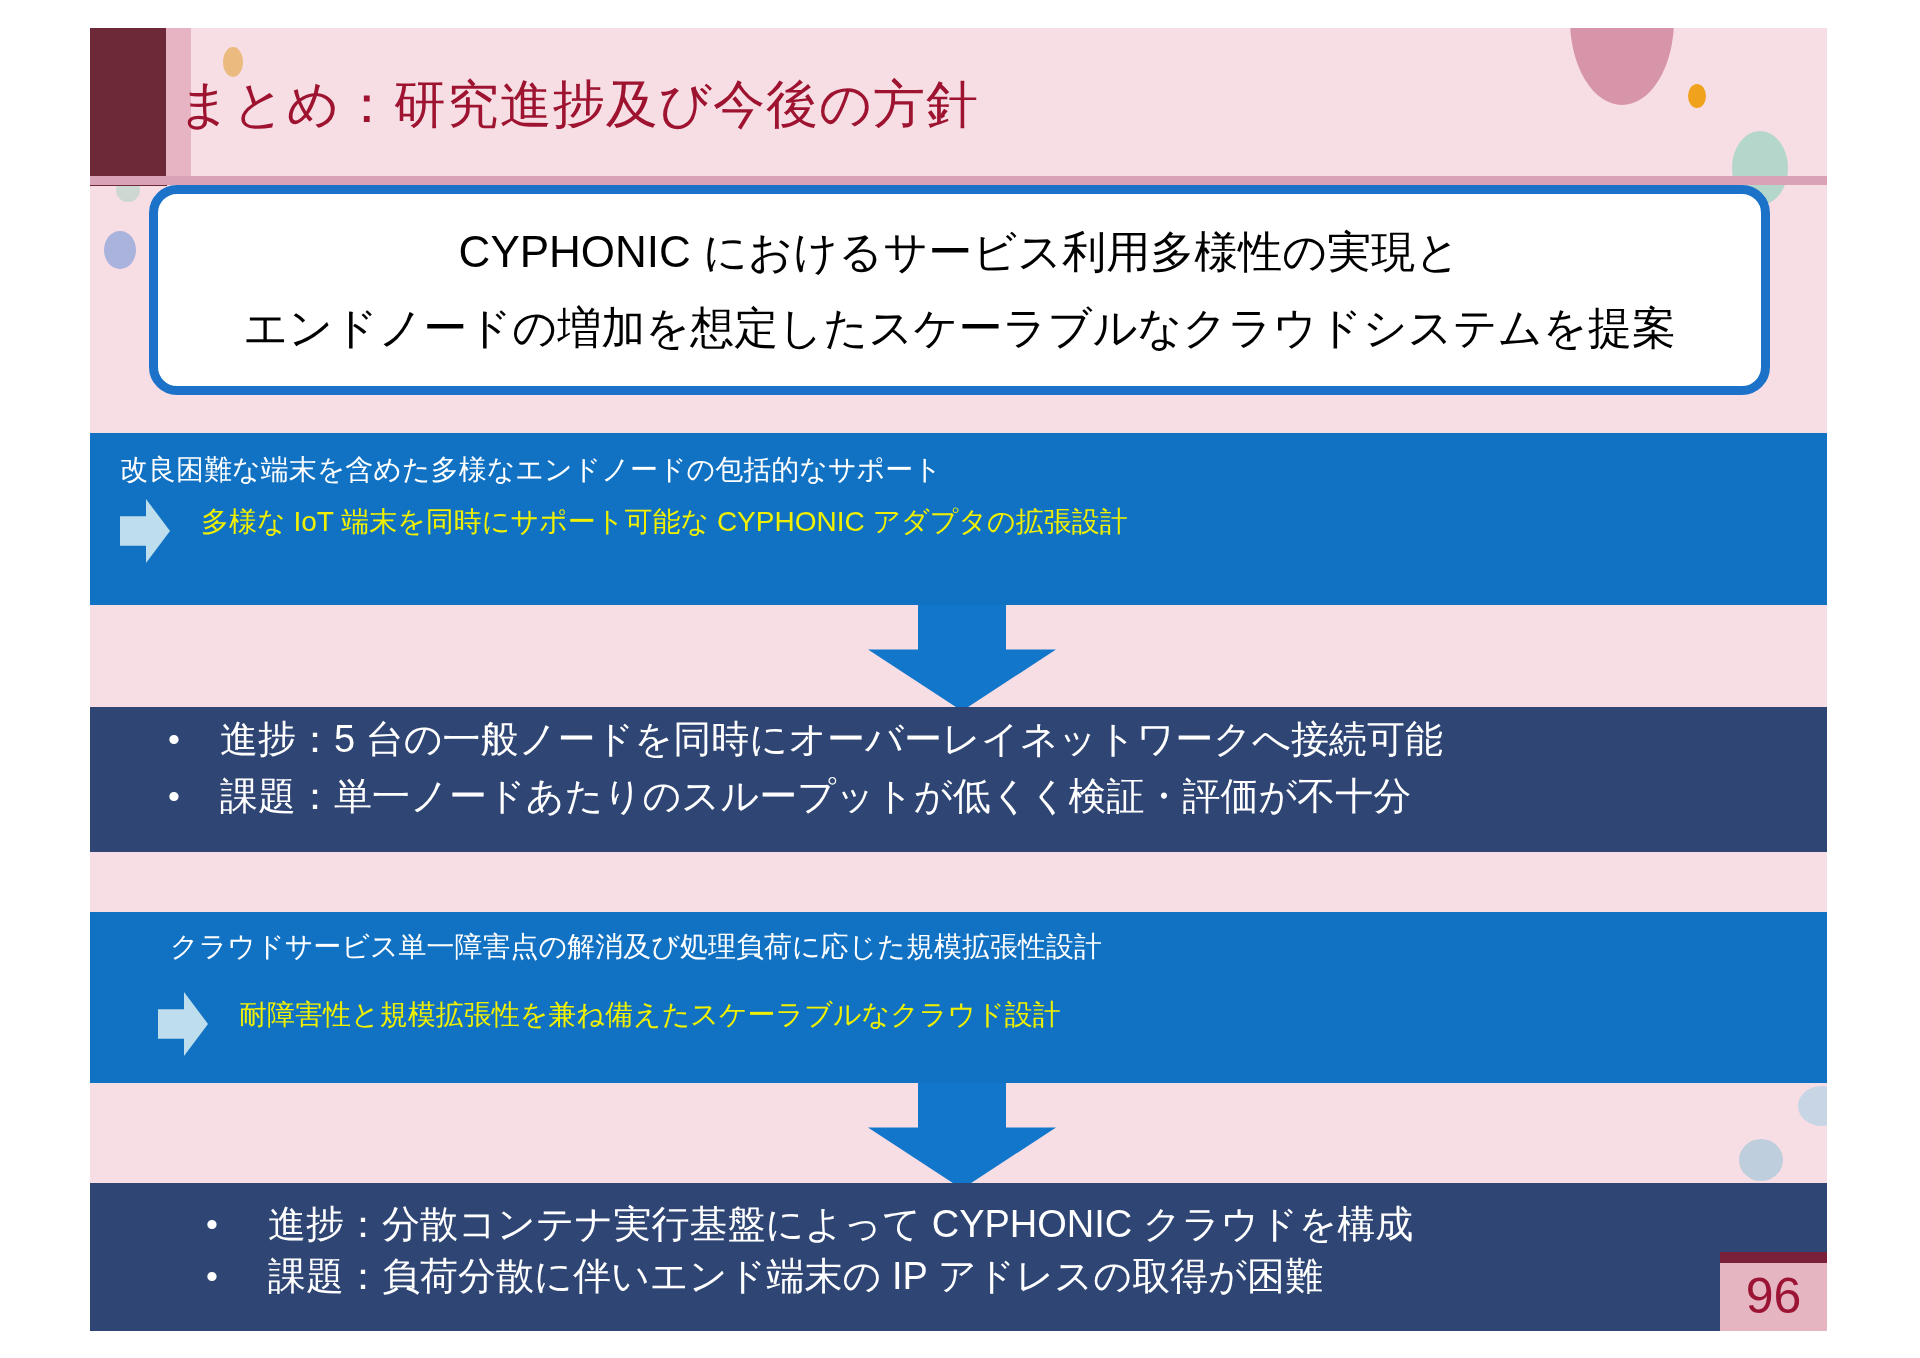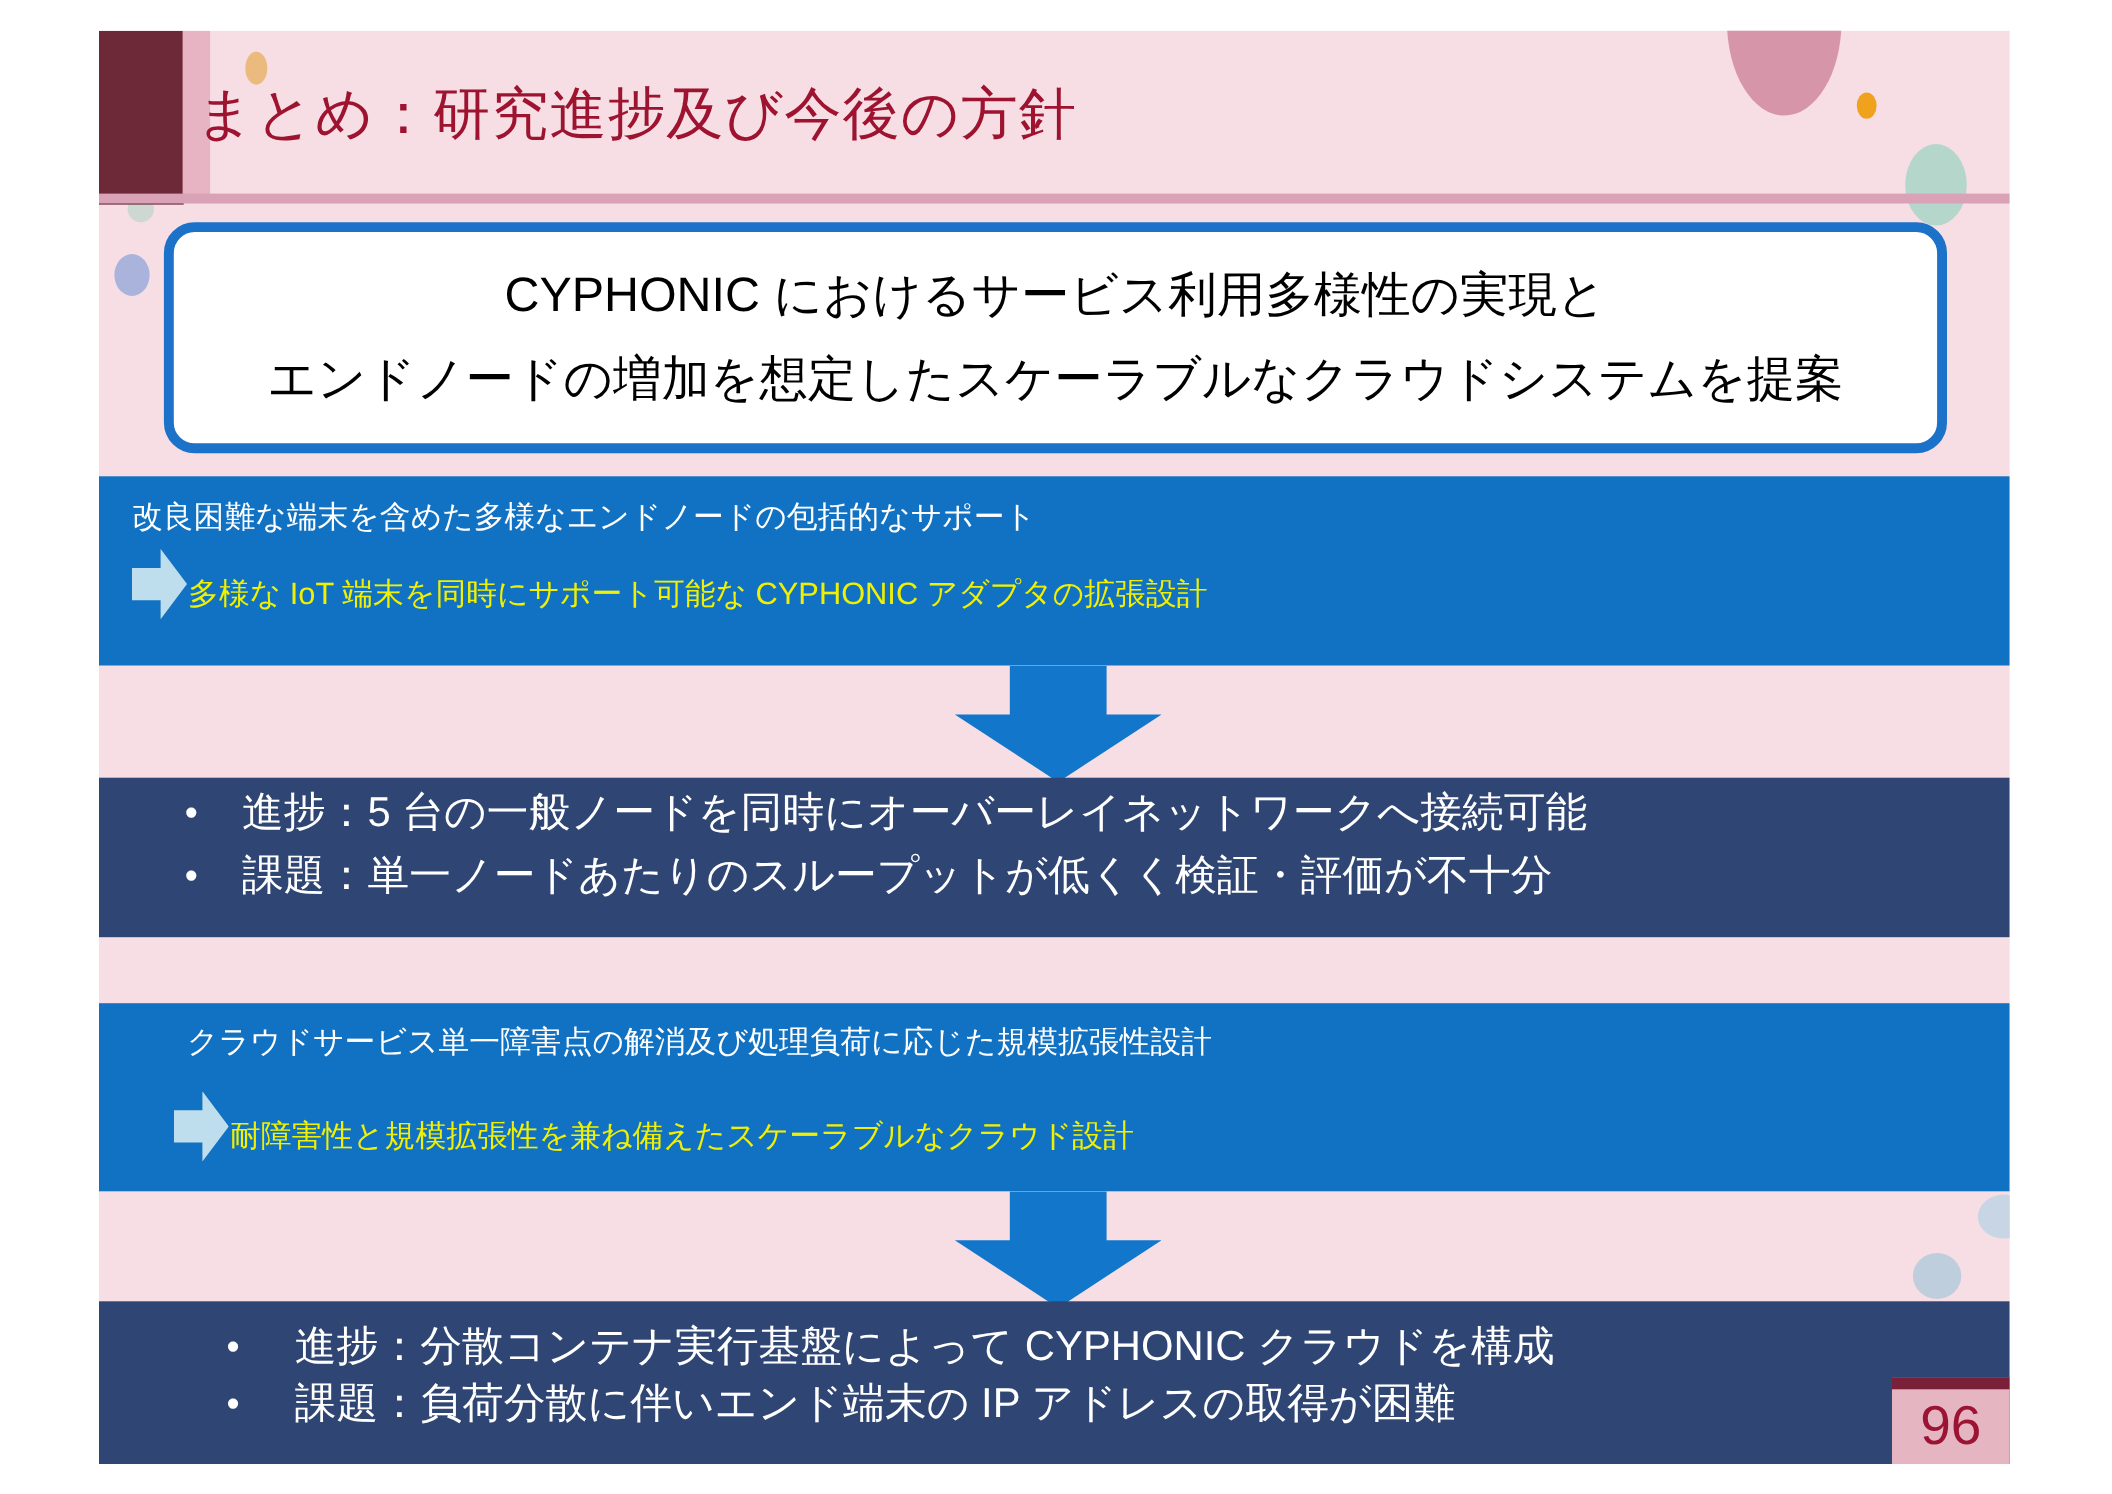--- a/index.html
+++ b/index.html
@@ -8,37 +8,37 @@
   .slide{position:absolute;left:90px;top:28px;width:1737px;height:1303px;
          background:#f7dee5;overflow:hidden;}
   .ellipse{position:absolute;border-radius:50%;}
   
   .maroon-block{position:absolute;left:0;top:0;width:77px;height:158px;background:#6e2939;}
   .pink-strip{position:absolute;left:76px;top:0;width:25px;height:150px;background:#e6b4c2;}
   .divider{position:absolute;left:0;top:148px;width:1737px;height:9px;background:#d9a2b6;}
   .title{position:absolute;left:88px;top:22px;width:1500px;font-size:52px;line-height:108px;
          color:#9e1430;letter-spacing:1px;white-space:nowrap;}
   
-  .proposal{position:absolute;left:59px;top:174px;width:1603px;height:192px;
+  .proposal{position:absolute;left:59px;top:157px;width:1603px;height:192px;
             background:#ffffff;border:9px solid #1b72c8;border-radius:28px;
             display:flex;flex-direction:column;justify-content:center;align-items:center;
             text-align:center;color:#000;font-size:44px;line-height:76px;}
   
   .banner-blue{position:absolute;left:0;width:1737px;background:#1172c3;color:#ffffff;}
   .banner-navy{position:absolute;left:0;width:1737px;background:#2f4573;color:#ffffff;}
   .b1{top:405px;height:172px;}
   .b2{top:679px;height:145px;}
   .b3{top:884px;height:171px;}
   .b4{top:1155px;height:148px;}
   .bline{position:absolute;white-space:nowrap;font-size:28px;line-height:46px;}
   .bline-sm{position:absolute;white-space:nowrap;font-size:38px;line-height:44px;display:flex;}
   .yellow{color:#f0f000;}
   .arrow-right{display:inline-block;width:50px;height:64px;background:#bedded;flex:0 0 auto;
       clip-path:polygon(0% 27%,52% 27%,52% 0%,100% 50%,52% 100%,52% 73%,0% 73%);}
-  .row-flex{display:flex;align-items:flex-end;gap:1px;}
+  .row-flex{display:flex;align-items:flex-start;gap:31px;}
   .bullet{display:inline-block;width:52px;flex:0 0 auto;font-size:34px;}
   .bullet-wide{display:inline-block;width:62px;flex:0 0 auto;font-size:34px;}
   
   .big-arrow{position:absolute;width:188px;height:106px;background:#1277cb;
       clip-path:polygon(26.6% 0%,73.4% 0%,73.4% 42%,100% 42%,50% 100%,0% 42%,26.6% 42%);}
   .a1{left:778px;top:577px;}
   .a2{left:778px;top:1055px;}
   
   .pagebox{position:absolute;left:1630px;top:1224px;width:107px;height:79px;background:#e6b5c2;}
   .pagebox .strip{position:absolute;left:0;top:0;width:107px;height:11px;background:#7a2038;}

